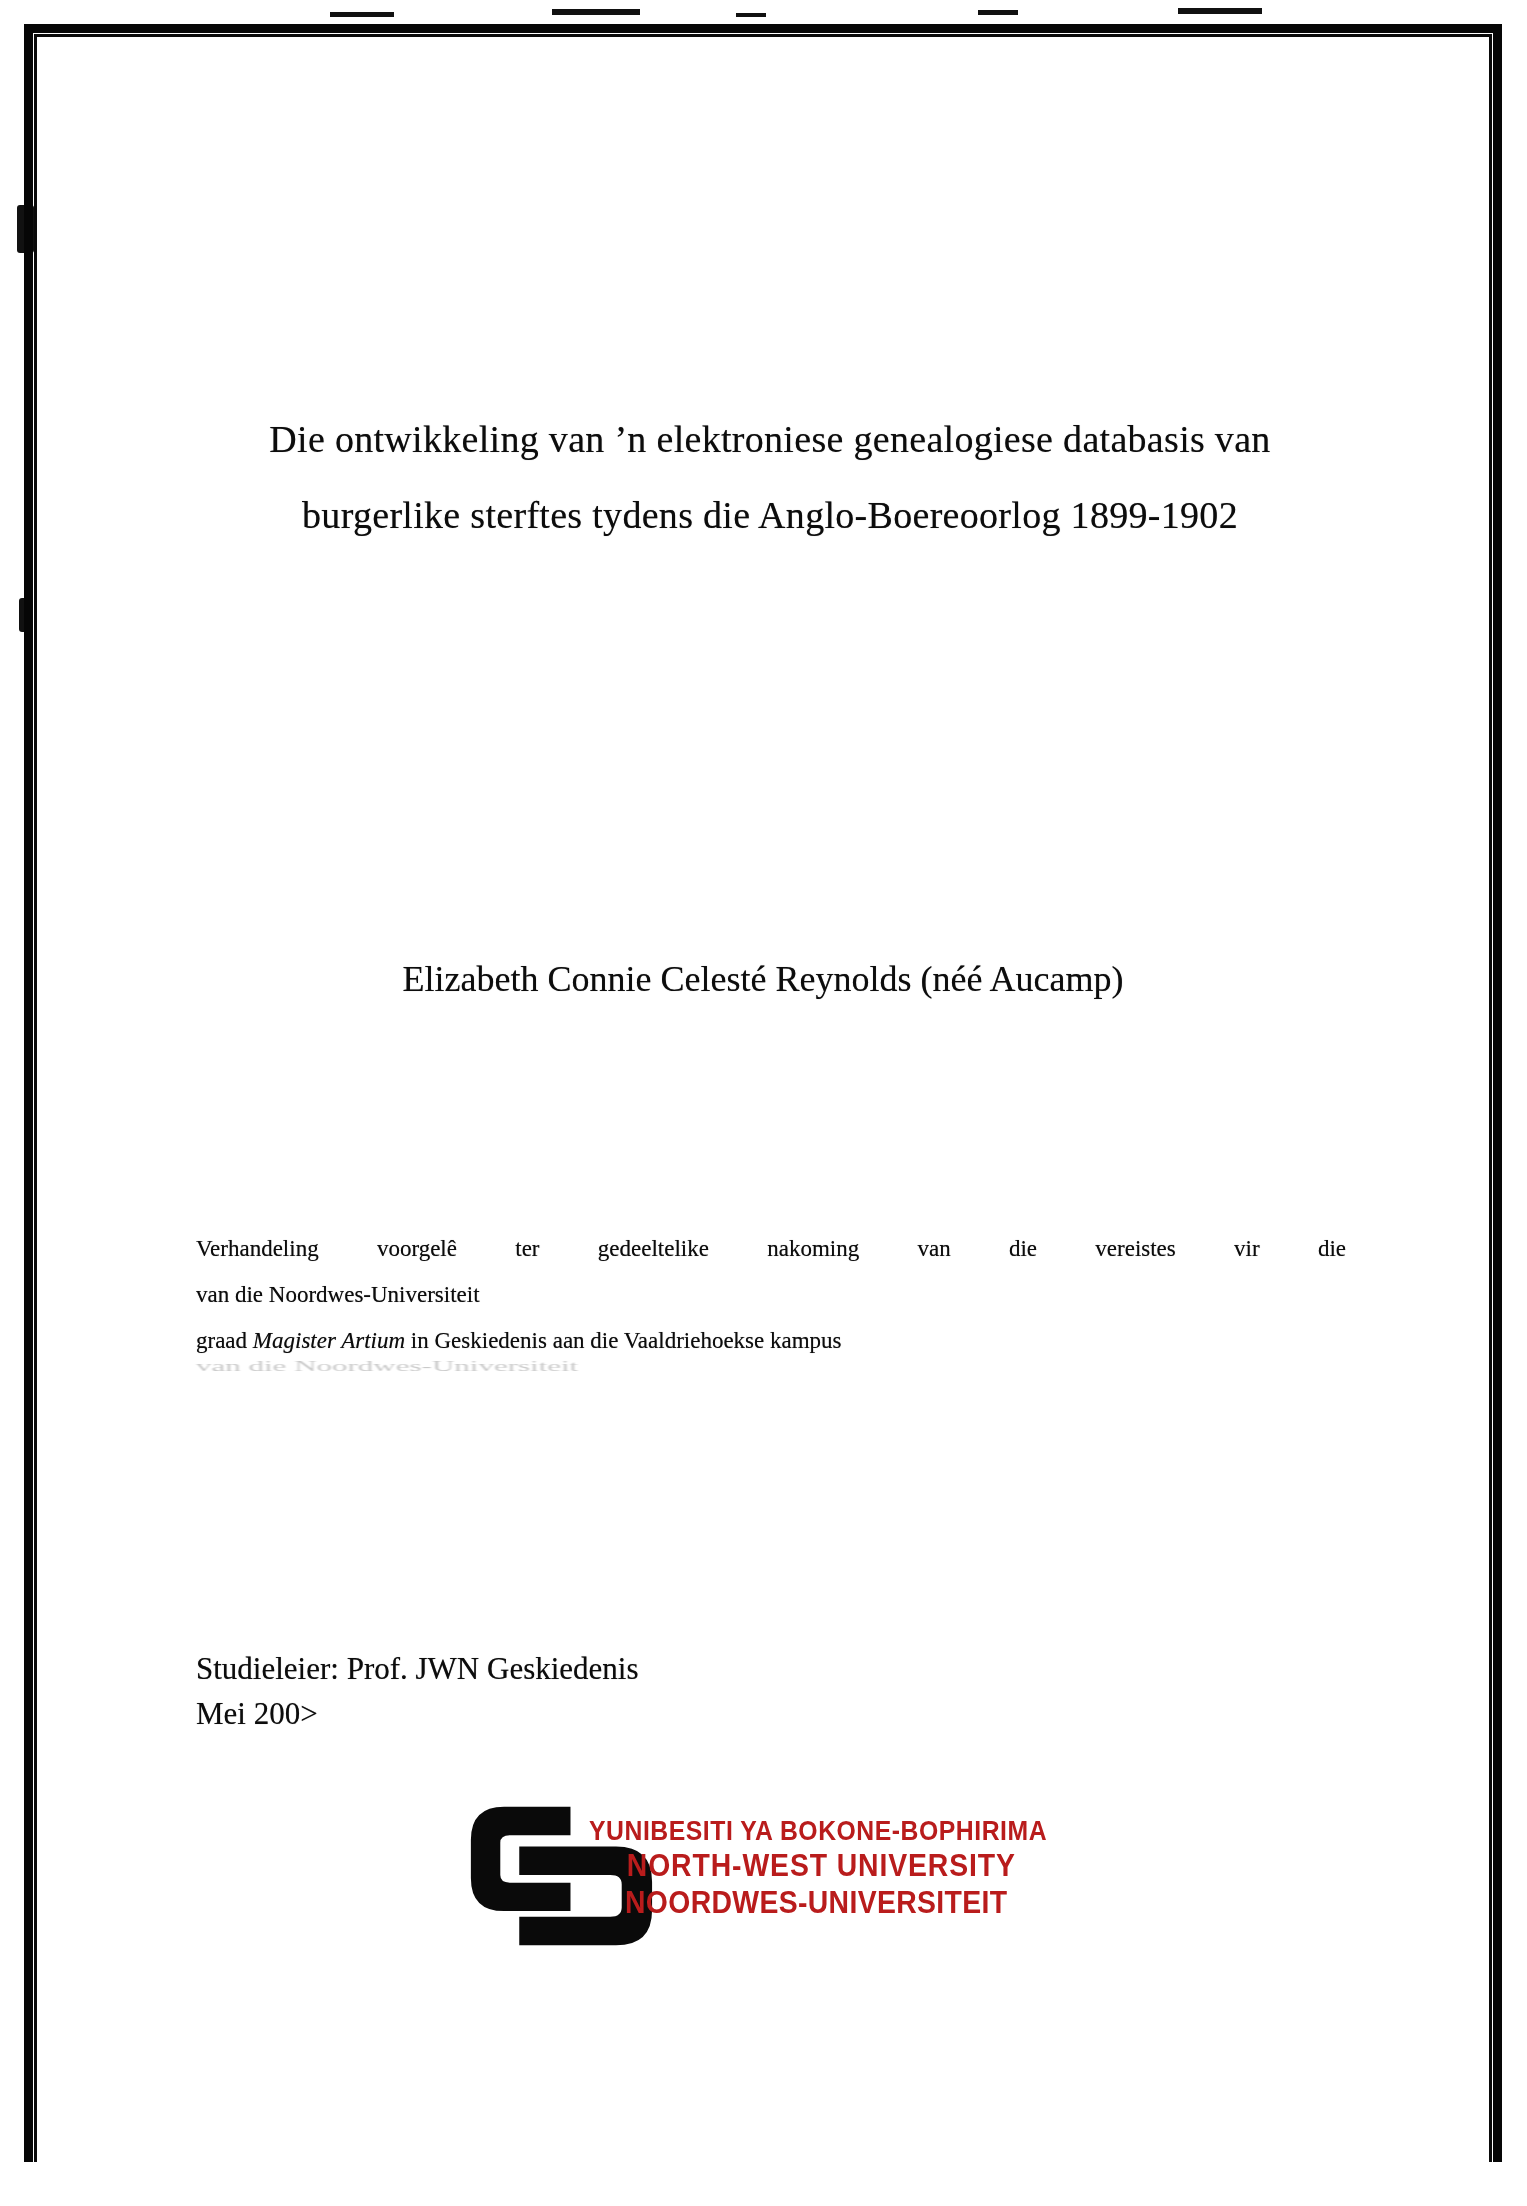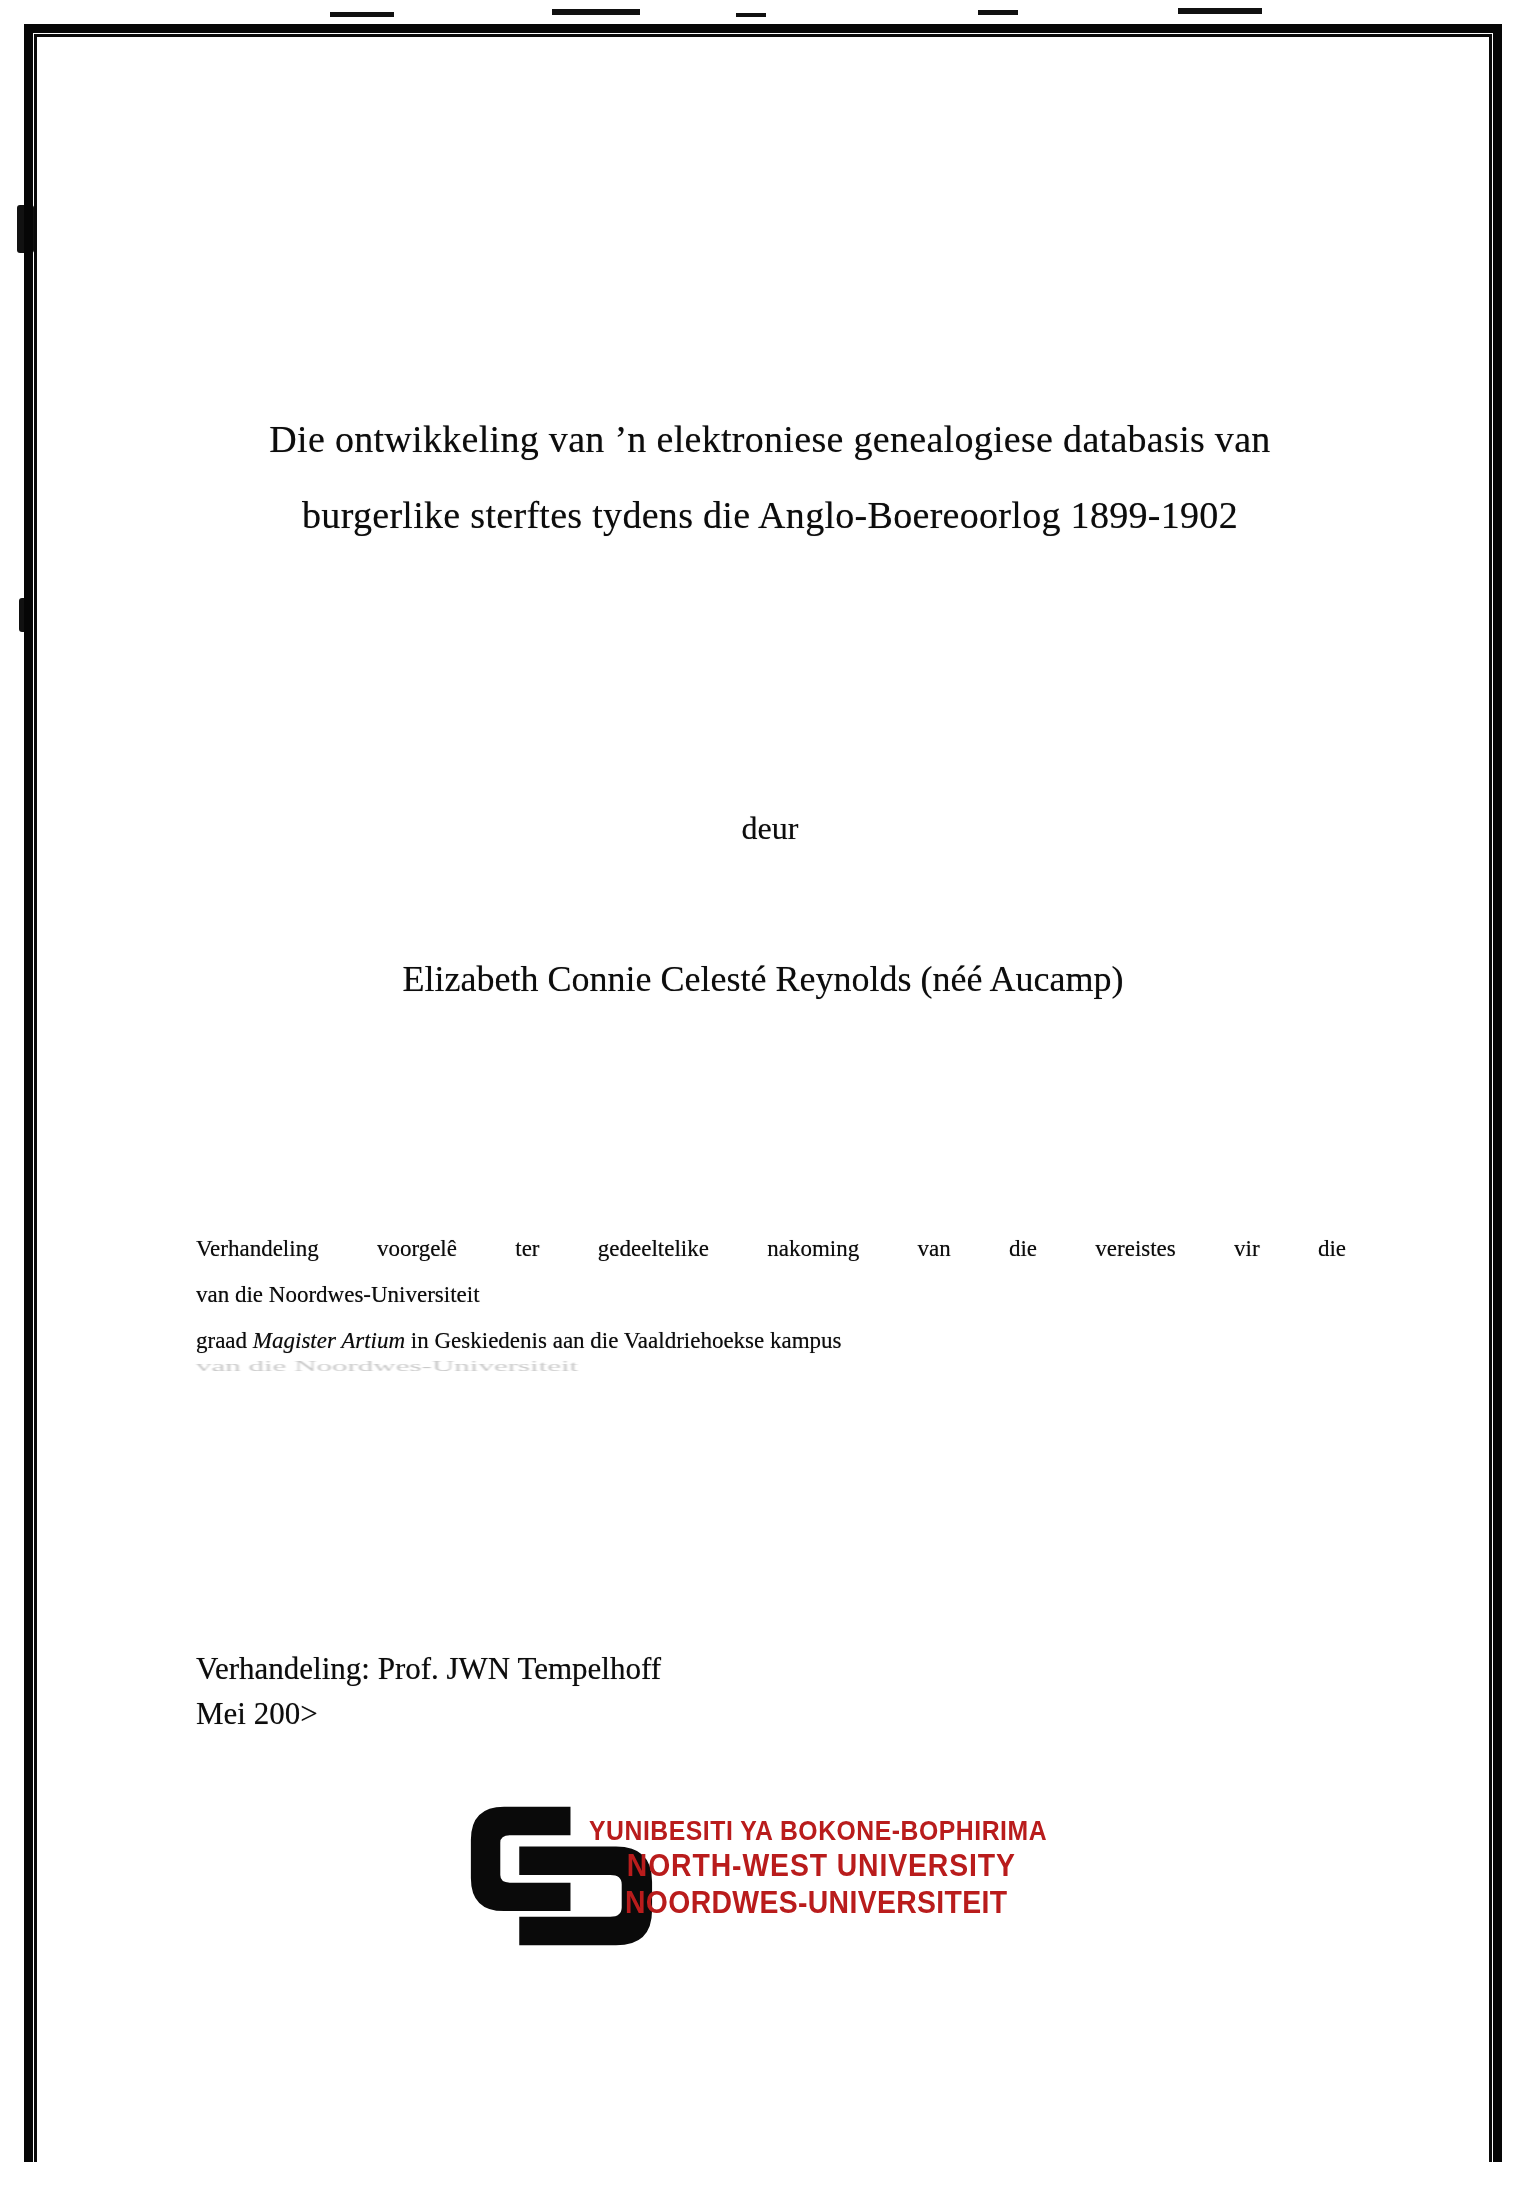--- a/index.html
+++ b/index.html
@@ -106,34 +106,33 @@
 
   <div class="frame-outer">
     <div class="frame-inner"></div>
   </div>
 
   <div class="title-block ink">
     <div>Die ontwikkeling van ’n elektroniese genealogiese databasis van</div>
     <div>burgerlike sterftes tydens die Anglo-Boereoorlog 1899-1902</div>
   </div>
 
-  <div class="byline ink">deur</div>
 
   <div class="author ink">Elizabeth Connie Celesté Reynolds (néé Aucamp)</div>
 
   <div class="submission ink">
     <div class="justify-line">Verhandeling voorgelê ter gedeeltelike nakoming van die vereistes vir die</div>
     <div>van die Noordwes-Universiteit</div>
     <div><span>graad </span><span class="italic">Magister Artium</span><span> in Geskiedenis aan die Vaaldriehoekse kampus</span></div>
   </div>
 
   <div class="ghost-line">van die Noordwes-Universiteit</div>
 
   <div class="supervisor-block ink">
-    <div>Verhandeling: Prof. JWN Tempelhoff</div>
+    <div>Studieleier: Prof. JWN Geskiedenis</div>
     <div>Mei 200&gt;</div>
   </div>
 
   <div class="logo-block">
     <svg class="logo-mark" viewBox="0 0 200 156" xmlns="http://www.w3.org/2000/svg" aria-hidden="true">
       <path fill="#0a0a0a" d="M 110 5 H 40 Q 5 5 5 40 V 80 Q 5 115 40 115 H 110 V 85 H 46 Q 36 85 36 77 V 43 Q 36 35 46 35 H 110 Z"></path>
       <path fill="#0a0a0a" d="M 56 47 H 158 Q 196 47 196 84 V 114 Q 196 151 158 151 H 56 V 121 H 152 Q 164 121 164 111 V 87 Q 164 77 152 77 H 56 Z"></path>
     </svg>
     <div class="logo-text">
       <div class="logo-line logo-line-1">YUNIBESITI YA BOKONE-BOPHIRIMA</div>

